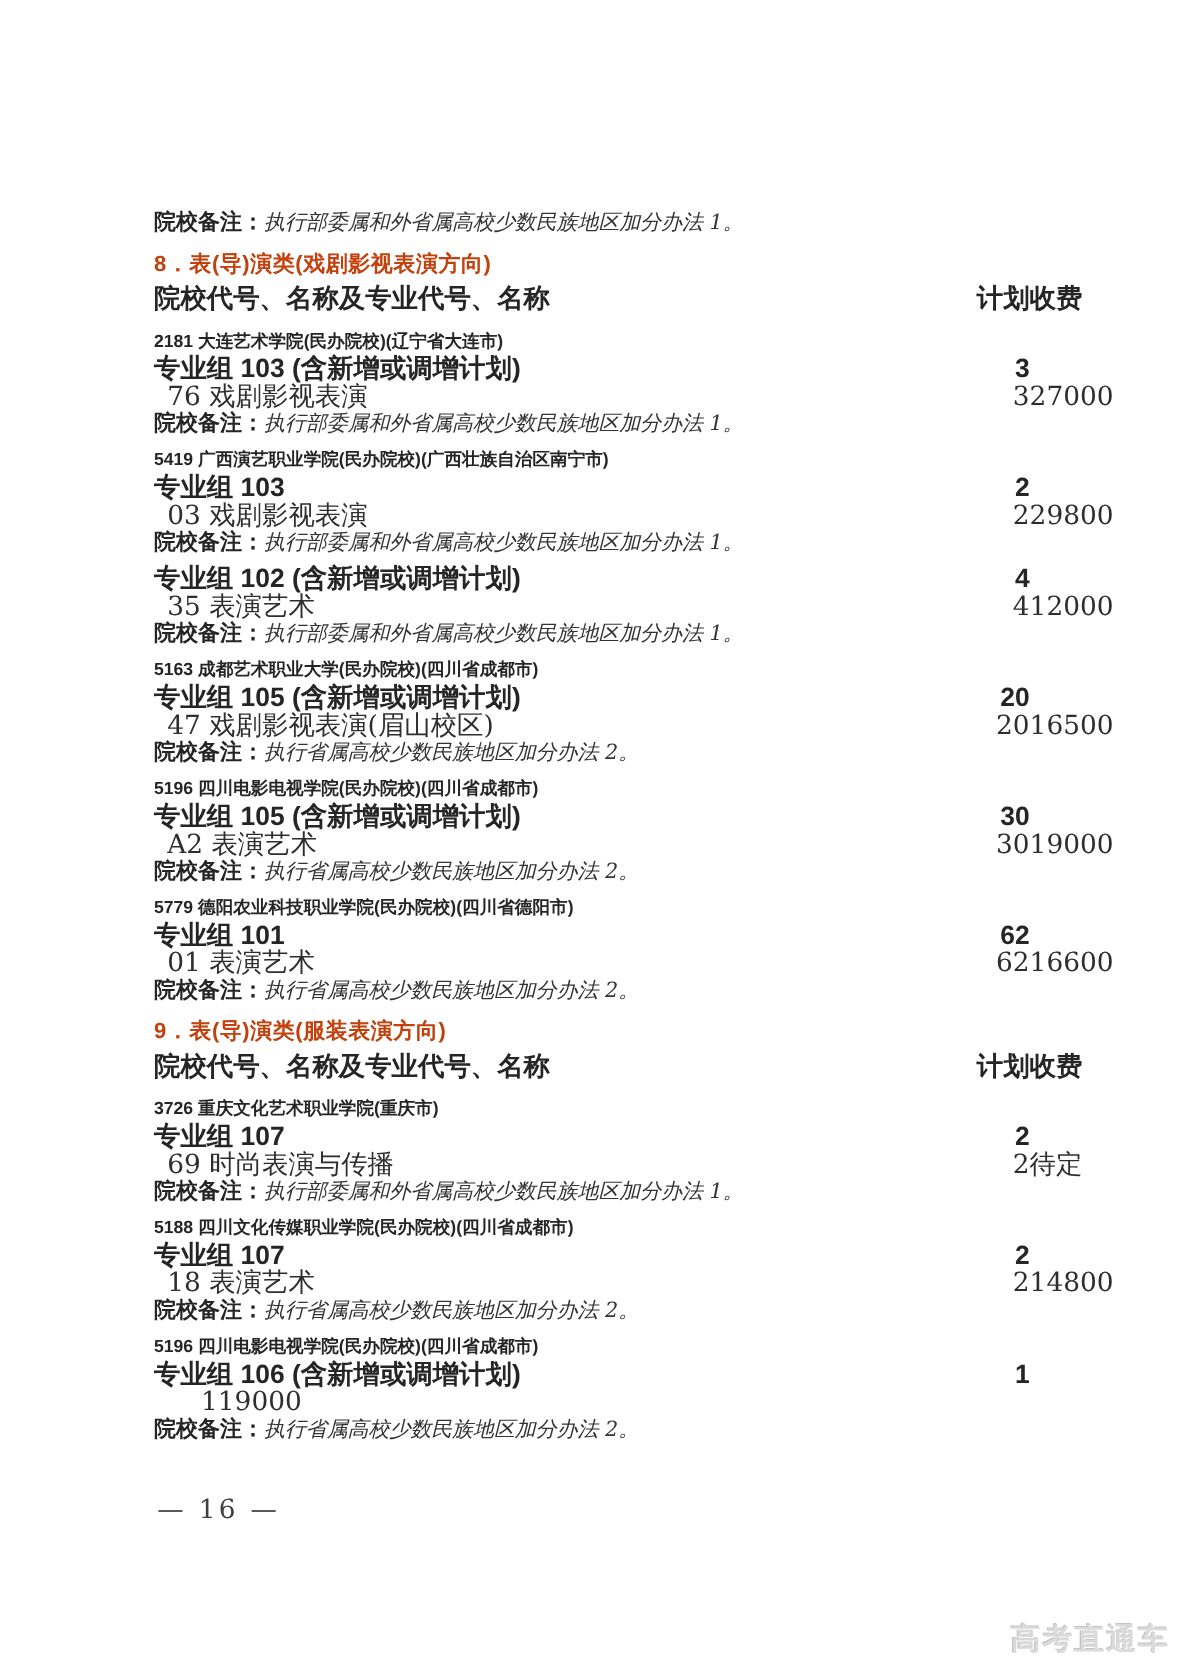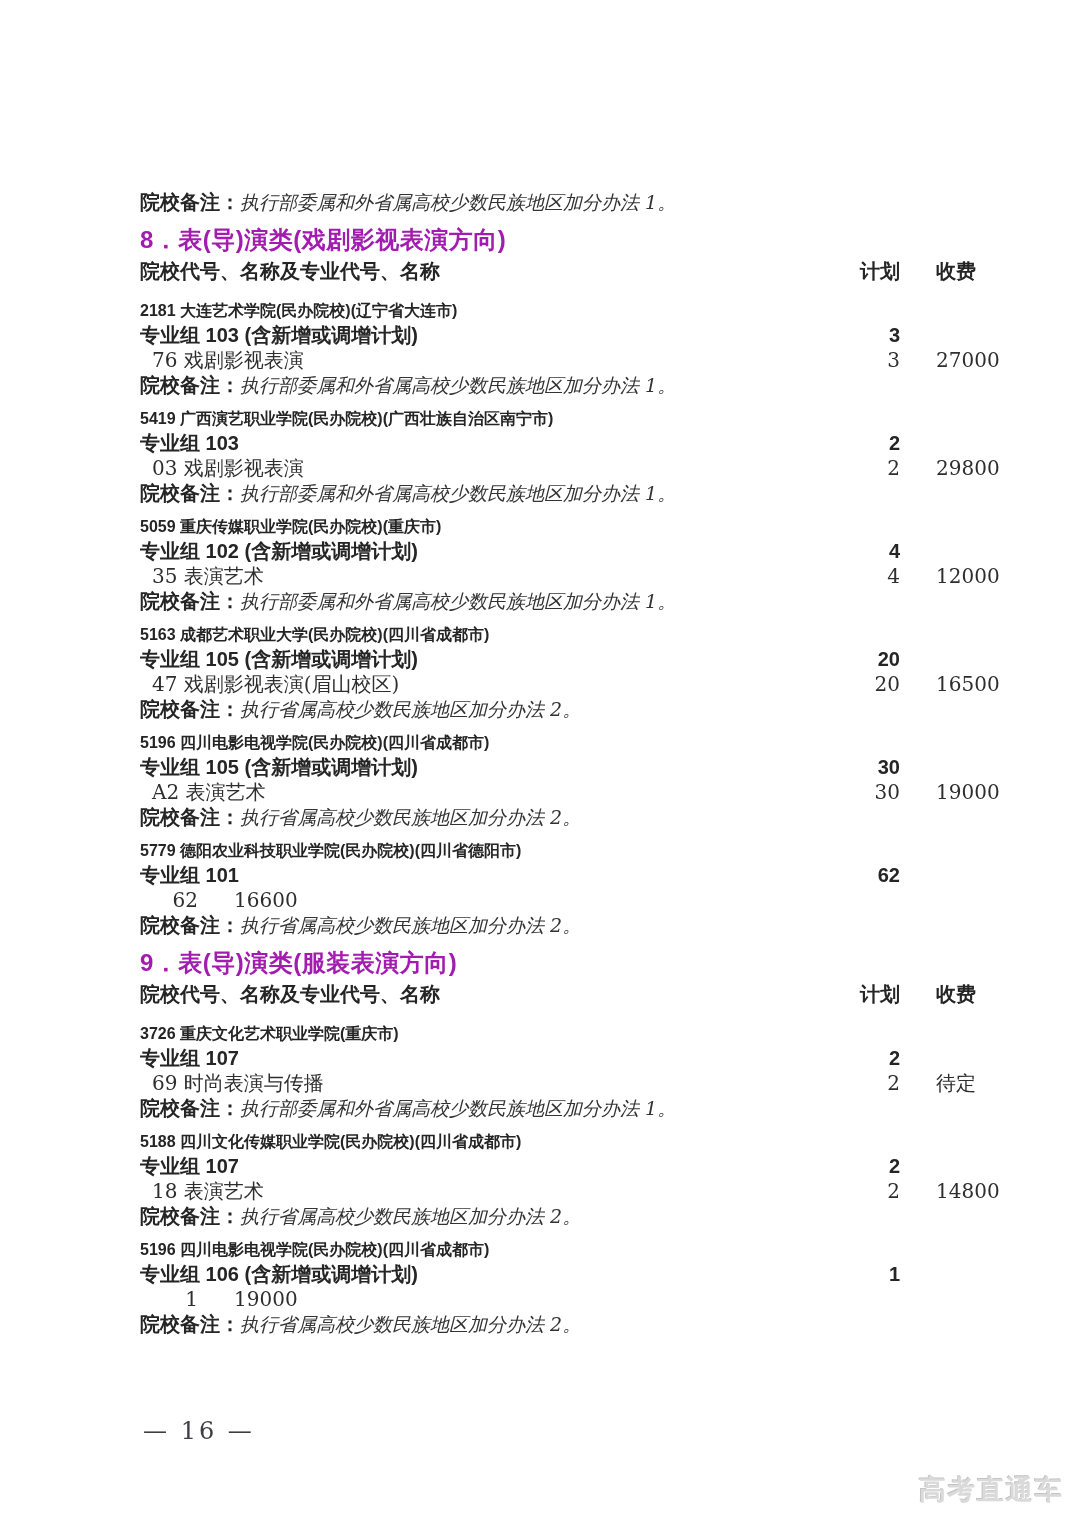--- a/index.html
+++ b/index.html
@@ -7,46 +7,46 @@
     width:1080px;height:1527px;position:relative;overflow:hidden;
     background:#ffffff;color:#262626;
     font-family:"Liberation Sans",sans-serif;
   }
   .page{
     position:absolute;inset:0;
     padding:190px 48px 0 140px;
     box-sizing:border-box;
   }
   
-  .row{display:flex;align-items:flex-end;line-height:25px;font-size:20px;gap:36px;}
+  .row{display:flex;align-items:flex-end;line-height:25px;font-size:24px;}
   .grow{flex:1 1 auto;min-width:0;}
   .col-plan{flex:0 0 58px;text-align:right;}
   .col-fee{flex:0 0 96px;}
   .sans-b{font-family:"Liberation Sans",sans-serif;font-weight:700;color:#252525;}
   .serif{font-family:"DejaVu Serif","Liberation Serif",serif;font-weight:400;color:#2e2e2e;}
   
   .remark-line{line-height:25px;font-size:20px;}
   .remark-label{font-family:"Liberation Sans",sans-serif;font-weight:700;color:#252525;}
   .remark-text{font-family:"DejaVu Serif","Liberation Serif",serif;font-style:italic;font-size:19px;color:#333;}
   
   .section{margin-top:8px;}
   .sec-title{
-    font-size:24px;font-weight:700;color:#a21caf;
+    font-size:20px;font-weight:700;color:#c2410c;
     line-height:34px;margin:0 0 0 0;letter-spacing:0.5px;
   }
   .cols-row{margin-top:2px;margin-bottom:14px;}
   
   .entry{margin-bottom:8px;}
   .college-line{line-height:25px;font-size:16px;}
   .major-name{
     padding-left:64px;text-indent:-52px;padding-right:28px;
     box-sizing:border-box;
   }
   .footer-pageno{
-    position:absolute;left:143px;top:1417px;
+    position:absolute;left:143px;top:1358px;
     font-family:"DejaVu Serif","Liberation Serif",serif;
     font-size:24px;color:#3d3d44;letter-spacing:3px;
   }
   .watermark{
     position:absolute;right:16px;top:1472px;
     font-size:27px;font-weight:700;letter-spacing:2px;
     color:#dadada;
     text-shadow:1px 1px 0 #ffffff,-1px -1px 0 #c4c4c4;
   }
 </style>
@@ -89,21 +89,20 @@
       </div>
       <div class="row">
         <div class="grow serif major-name">03 戏剧影视表演</div>
         <div class="col-plan serif">2</div>
         <div class="col-fee serif">29800</div>
       </div>
       <div class="remark-line"><span class="remark-label">院校备注：</span><span class="remark-text">执行部委属和外省属高校少数民族地区加分办法 1。</span></div>
     </div>
 
     <div class="entry">
-      <div class="college-line sans-b">5059 重庆传媒职业学院(民办院校)(重庆市)</div>
       <div class="row">
         <div class="grow sans-b">专业组 102 (含新增或调增计划)</div>
         <div class="col-plan sans-b">4</div>
         <div class="col-fee"></div>
       </div>
       <div class="row">
         <div class="grow serif major-name">35 表演艺术</div>
         <div class="col-plan serif">4</div>
         <div class="col-fee serif">12000</div>
       </div>
@@ -141,20 +140,21 @@
     </div>
 
     <div class="entry">
       <div class="college-line sans-b">5779 德阳农业科技职业学院(民办院校)(四川省德阳市)</div>
       <div class="row">
         <div class="grow sans-b">专业组 101</div>
         <div class="col-plan sans-b">62</div>
         <div class="col-fee"></div>
       </div>
       <div class="row">
+        <div class="grow serif major-name">01 表演艺术</div>
         <div class="col-plan serif">62</div>
         <div class="col-fee serif">16600</div>
       </div>
       <div class="remark-line"><span class="remark-label">院校备注：</span><span class="remark-text">执行省属高校少数民族地区加分办法 2。</span></div>
     </div>
   </div>
 
   <div class="section">
     <h2 class="sec-title">9．表(导)演类(服装表演方向)</h2>
     <div class="row cols-row">

